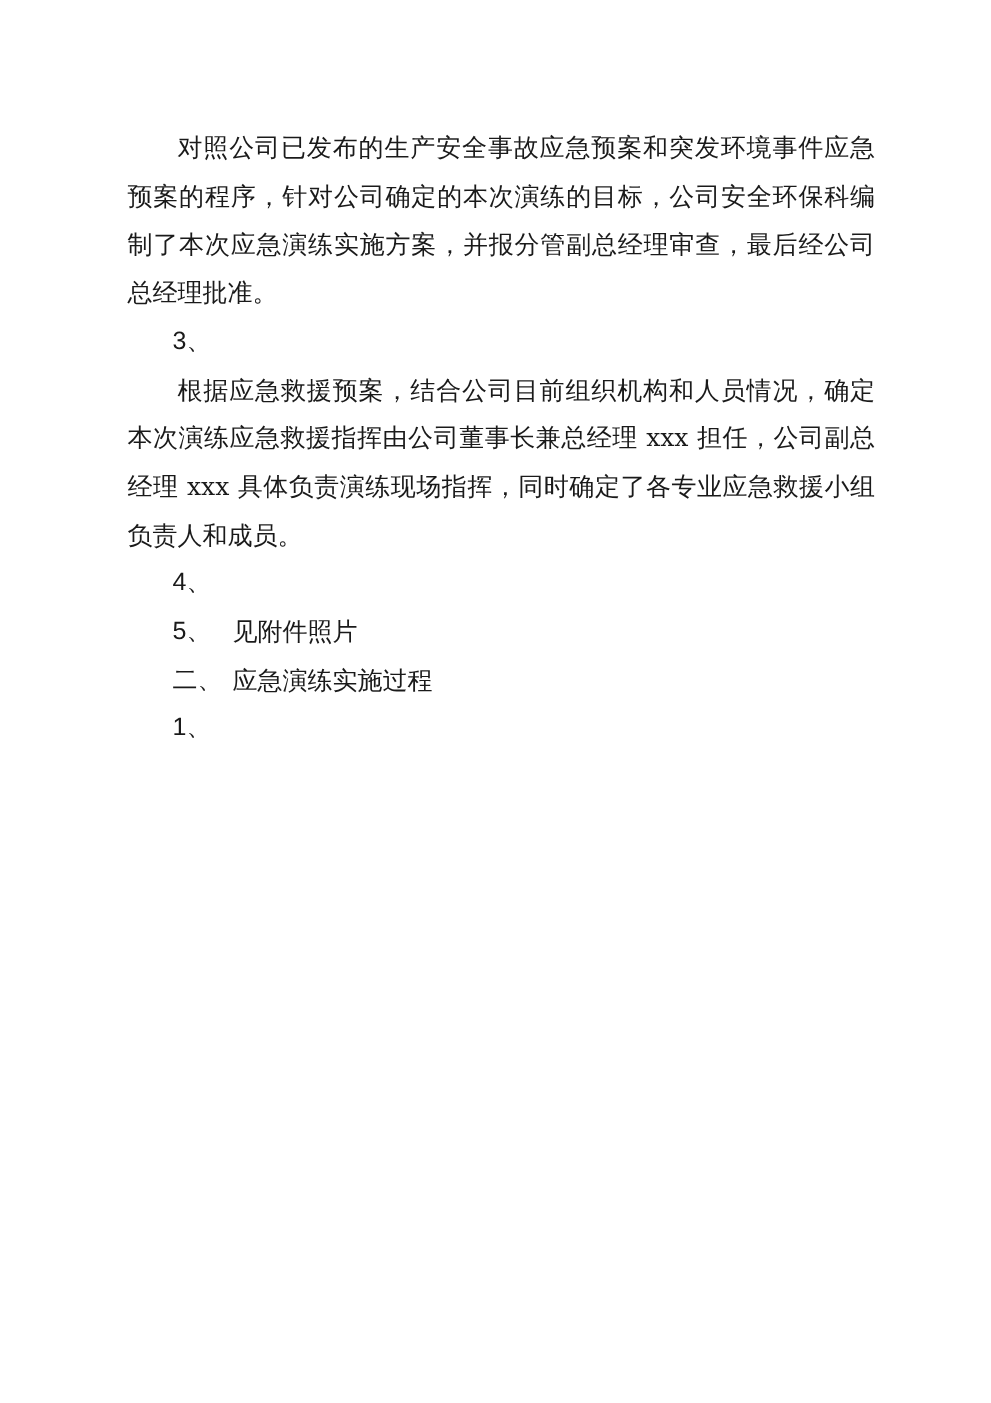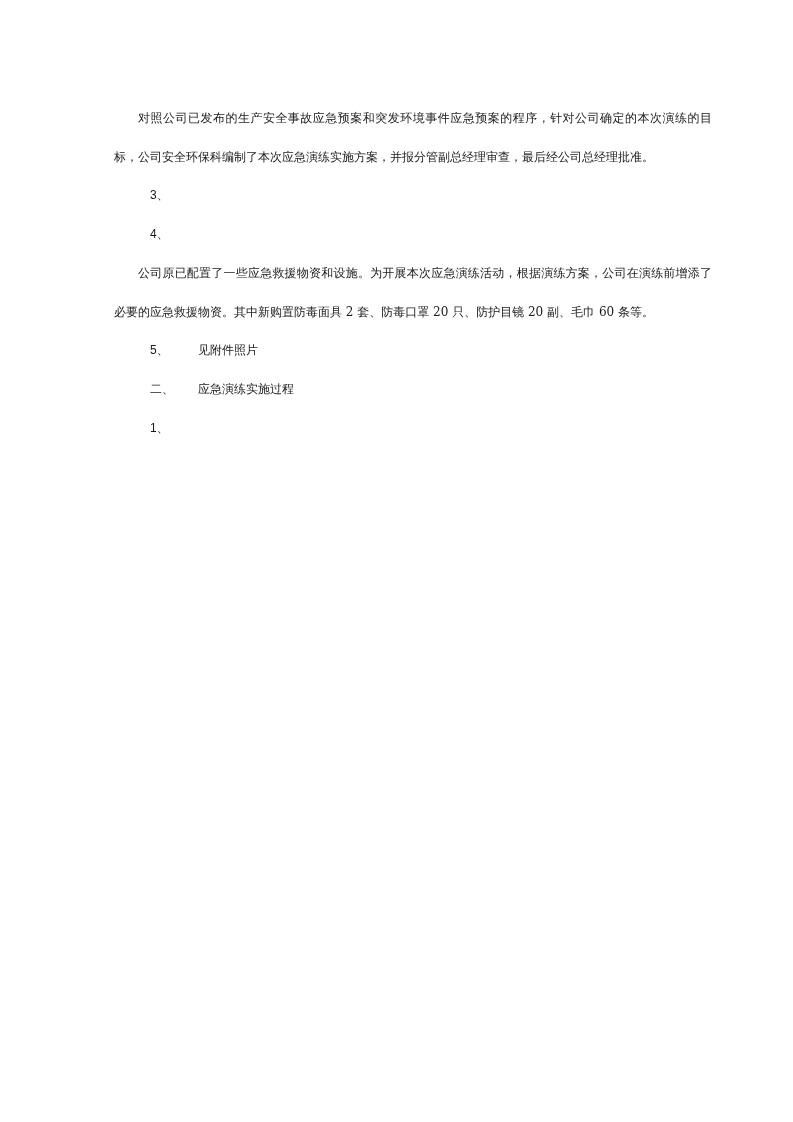--- a/index.html
+++ b/index.html
@@ -1,40 +1,40 @@
 <!DOCTYPE html>
 <html><head>
   <meta charset="utf-8">
   <style>
     html, body { margin: 0; padding: 0; background: #ffffff; }
     body { width: 793px; height: 1122px; position: relative; overflow: hidden; }
     .page {
-      position: absolute; left: 114px; top: 99px; width: 598px;
+      position: absolute; left: 102px; top: 99px; width: 598px;
       font-family: "DejaVu Serif", "Liberation Serif", serif;
-      font-size: 12px; line-height: 38.7px; color: #1a1a1a;
+      font-size: 20px; line-height: 38.7px; color: #1a1a1a;
     }
     .p { margin: 0; text-indent: 2em; text-align: justify; }
     .h { margin: 0; padding-left: 36px; display: flex; }
     .h .num { display: inline-block; width: 48px; font-family: "Liberation Sans", sans-serif; }
     .h .title { display: inline-block; }
   </style>
 </head>
 <body>
 
 <div class="page">
   <p class="p">对照公司已发布的生产安全事故应急预案和突发环境事件应急预案的程序，针对公司确定的本次演练的目标，公司安全环保科编制了本次应急演练实施方案，并报分管副总经理审查，最后经公司总经理批准。</p>
 
   <div class="h">
     <span class="num">3、</span>
   </div>
+  <p class="p">根据应急救援预案，结合公司目前组织机构和人员情况，确定本次演练应急救援指挥由公司董事长兼总经理 xxx 担任，公司副总经理 xxx 具体负责演练现场指挥，同时确定了各专业应急救援小组负责人和成员。</p>
 
   <div class="h">
     <span class="num">4、</span>
   </div>
-  <p class="p">公司原已配置了一些应急救援物资和设施。为开展本次应急演练活动，根据演练方案，公司在演练前增添了必要的应急救援物资。其中新购置防毒面具 2 套、防毒口罩 20 只、防护目镜 20 副、毛巾 60 条等。</p>
 
   <div class="h">
     <span class="num">5、</span>
     <span class="title">见附件照片</span>
   </div>
 
   <div class="h">
     <span class="num">二、</span>
     <span class="title">应急演练实施过程</span>
   </div>

